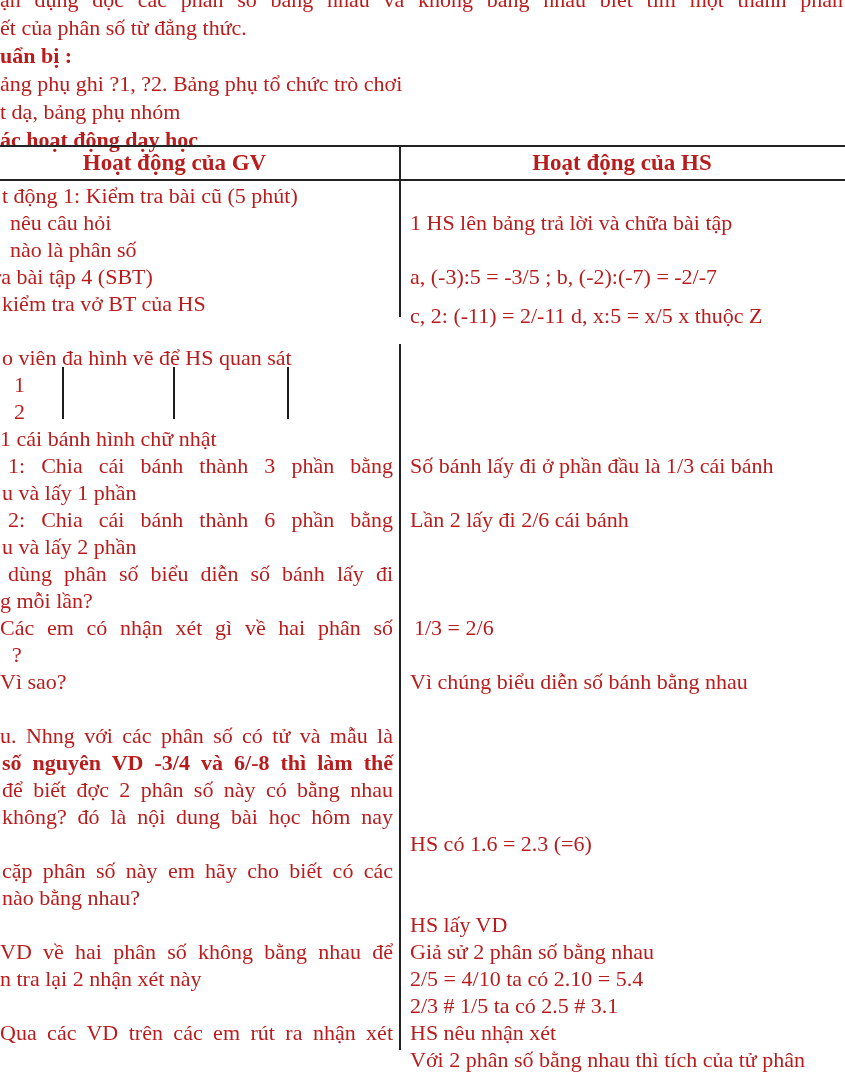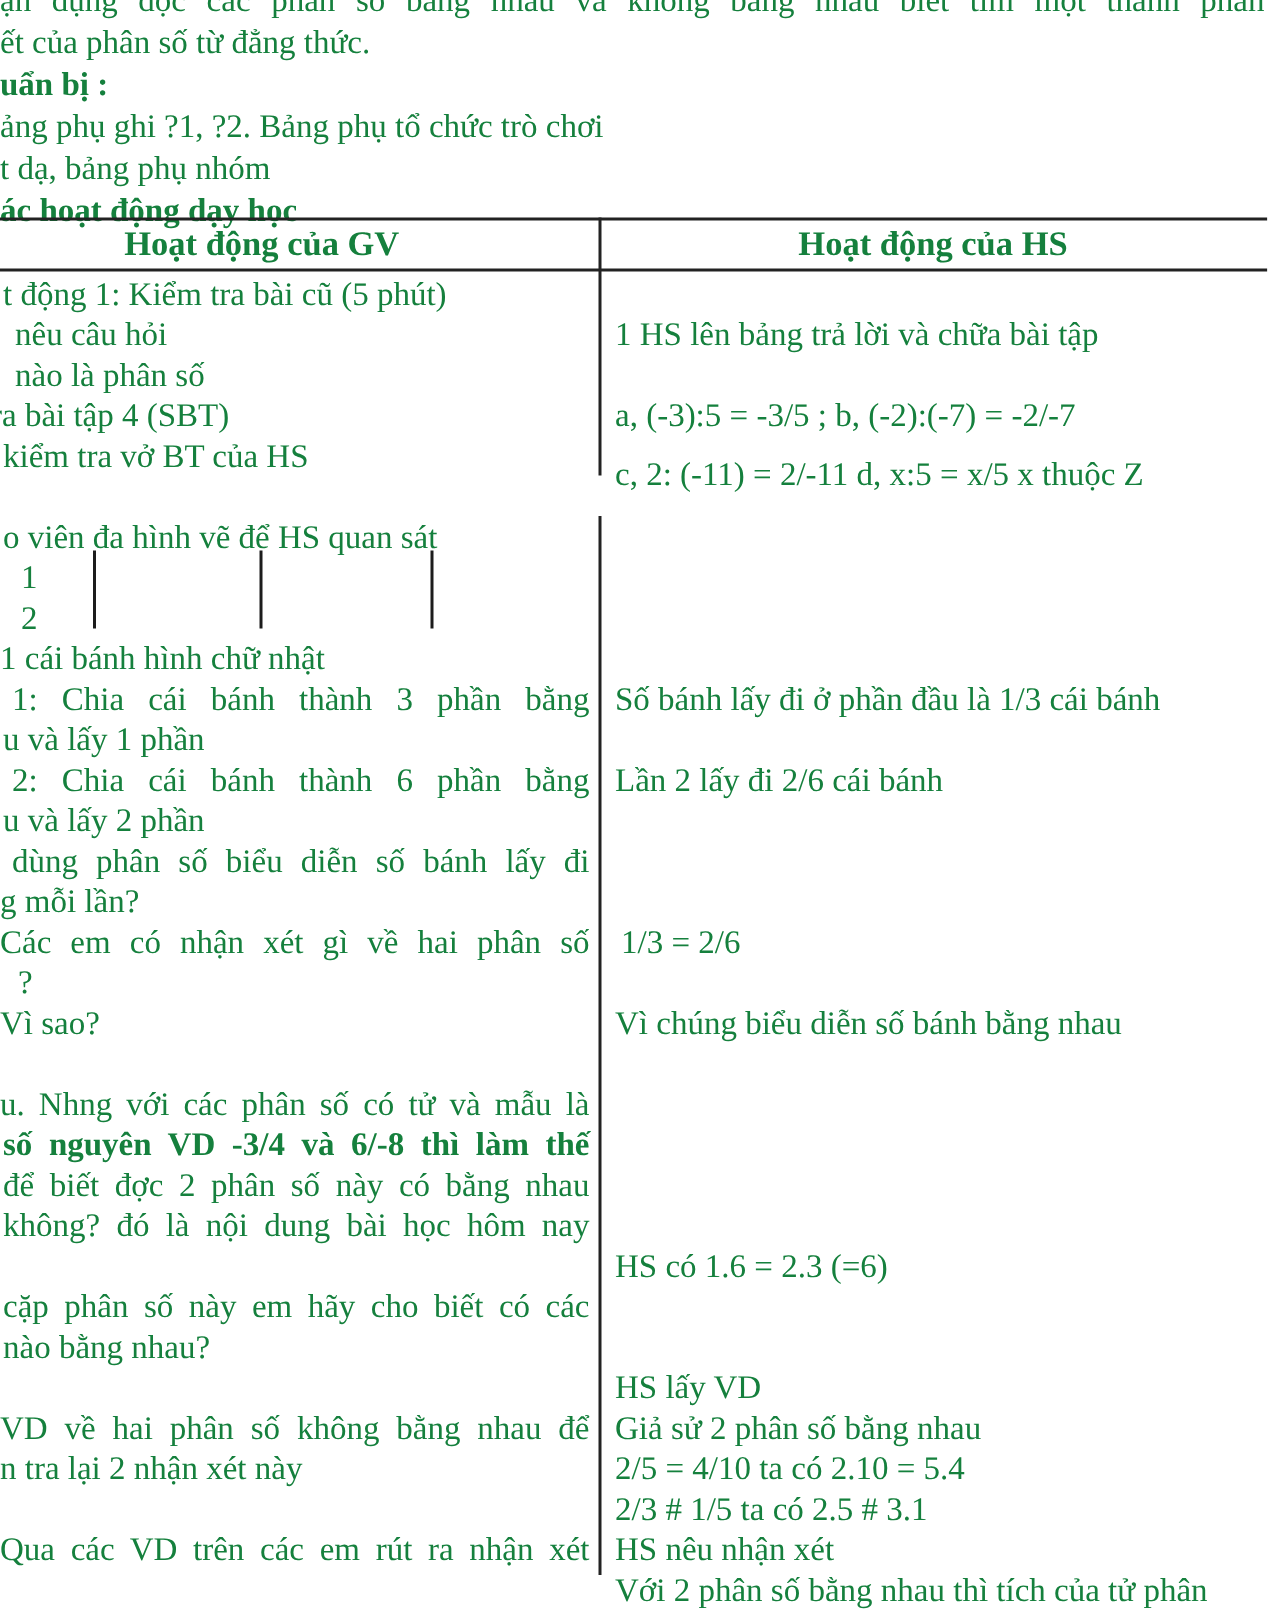--- a/index.html
+++ b/index.html
@@ -2,21 +2,21 @@
 <html><head>
 <meta charset="utf-8">
 <style>
   html,body{margin:0;padding:0;background:#ffffff;}
   .page{
     position:relative;
     width:845px;height:1080px;
     overflow:hidden;
     background:#ffffff;
     font-family:"Liberation Serif","DejaVu Serif",serif;
-    color:#15803d;
+    color:#b91c1c;
   }
   
   .iline{
     position:absolute;left:0;
     font-size:22px;line-height:28px;height:28px;
     white-space:nowrap;
   }
   .iline.b{font-weight:bold;}
   .iline.j{white-space:normal;width:843px;text-align:justify;text-align-last:justify;}
   

